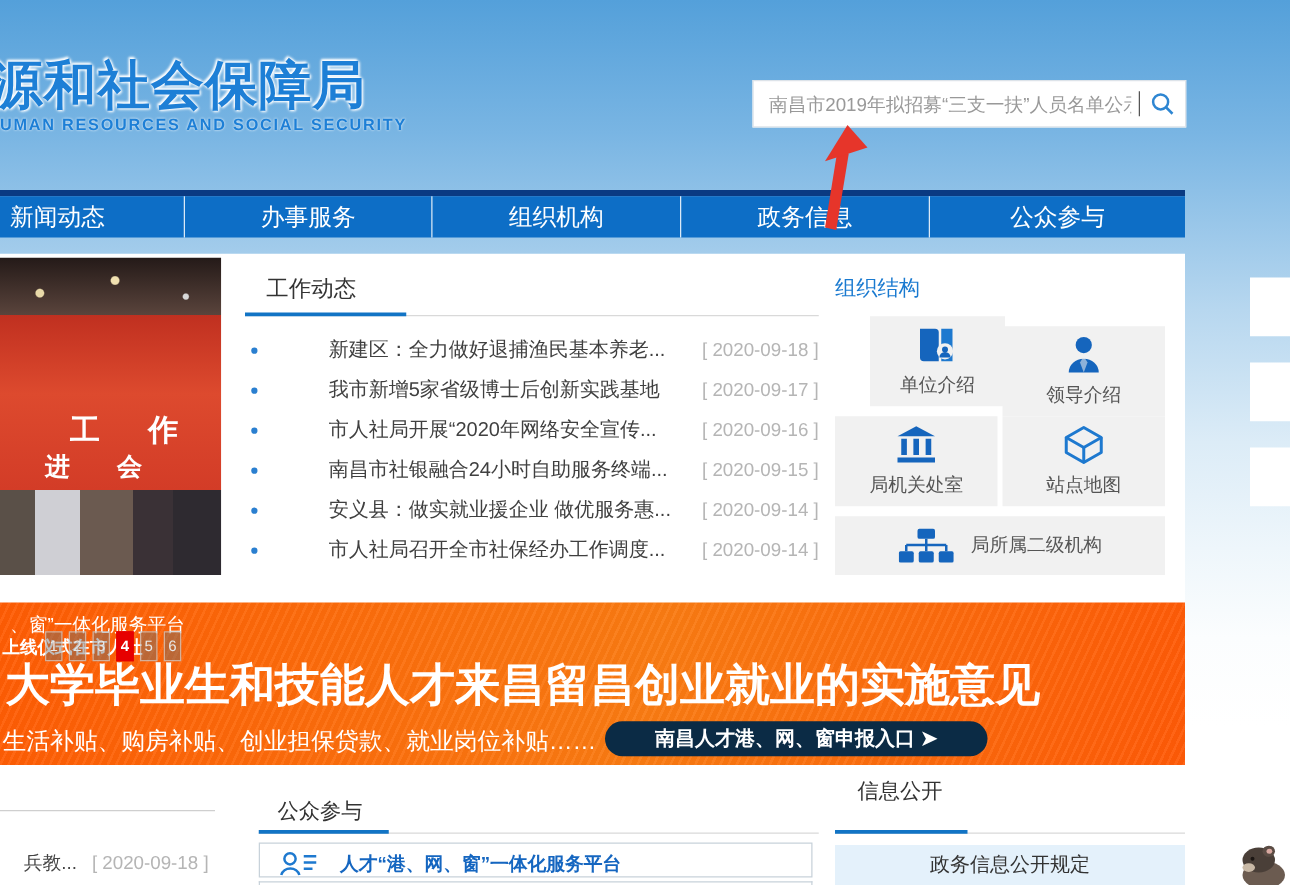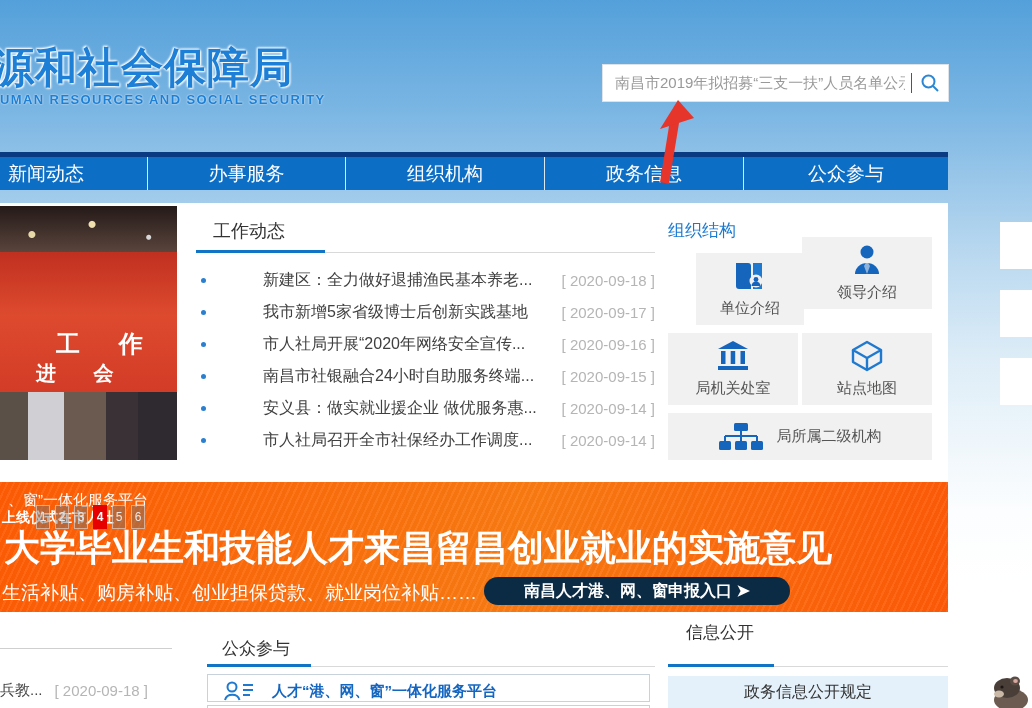--- a/index.html
+++ b/index.html
@@ -59,37 +59,37 @@
   .news-row { height:32px; display:flex; align-items:center; cursor:pointer; }
   .bullet { width:5px; height:5px; border-radius:50%; background:#2a7fd0; margin:0 9px 0 5px; flex:none; }
   .news-text { flex:1; font-size:16px; color:#404040; white-space:nowrap; overflow:hidden;margin-left:48px; }
   .news-date { font-size:15px; color:#b5b5b5; white-space:nowrap; }
   
   .org-title { position:absolute; left:668px; top:16px; font-size:17px; color:#1a7ad0; }
   .card { position:absolute; background:#f1f1f1; display:flex; flex-direction:column; align-items:center;
     justify-content:center; gap:7px; cursor:pointer; }
   .card .lbl { font-size:15px; color:#555; }
   .card.c1 { left:668px; top:50px; width:108px; height:72px;margin-left:28px; }
-  .card.c2 { left:802px; top:34px; width:130px; height:72px; }
+  .card.c2 { left:802px; top:58px; width:130px; height:72px; }
   .card.c3 { left:668px; top:130px; width:130px; height:72px; }
   .card.c4 { left:802px; top:130px; width:130px; height:72px; }
   .card.c5 { left:668px; top:210px; width:264px; height:47px; flex-direction:row; gap:14px; }
   
   .banner { position:absolute; left:0; top:482px; width:948px; height:130px; overflow:hidden;
     background:repeating-linear-gradient(115deg, rgba(255,255,255,0.06) 0 2px, rgba(0,0,0,0.02) 2px 6px),
                linear-gradient(100deg,#ff5c04,#fa7b12 55%,#ff5a07); }
   .banner-top { position:absolute; left:8px; top:9px; color:#fff; font-size:15px; white-space:nowrap; }
   .banner-headline { position:absolute; left:4px; top:42px; color:#fff; font-size:36px; font-weight:bold; white-space:nowrap; }
   .banner-sub { position:absolute; left:2px; top:98px; color:#fff; font-size:19px; white-space:nowrap; }
   .banner-btn { position:absolute; left:484px; top:95px; width:306px; height:28px; background:#0b2b45;
     border-radius:14px; color:#fff; font-size:16px; font-weight:bold; display:flex; align-items:center;
     justify-content:center; cursor:pointer; white-space:nowrap; }
   
   .bline-left { position:absolute; left:0; top:648px; width:172px; height:1px; background:#cfcfcf; }
-  .bleft-row { position:absolute; left:0; top:681px; width:172px; display:flex; align-items:center; cursor:pointer; }
+  .bleft-row { position:absolute; left:0; top:681px; width:172px; display:flex; align-items:center; cursor:pointer;padding-left:19px; }
   .bleft-title { font-size:15px; color:#444; }
   .bleft-date { font-size:15px; color:#b5b5b5; margin-left:12px; }
   .apps-title { position:absolute; left:222px; top:637px; font-size:17px; color:#333; }
   .apps-blue { left:207px; top:664px; width:104px; }
   .apps-gray { left:207px; top:666px; width:448px; }
   .app-box { position:absolute; left:207px; top:674px; width:443px; height:28px; border:1px solid #c8d2da;
     display:flex; align-items:flex-end; cursor:pointer; background:#fff; }
   .app-label { font-size:15px; font-weight:bold; color:#1566c0; margin-left:18px; white-space:nowrap; }
   .app-box2 { position:absolute; left:207px; top:705px; width:443px; height:3px; border:1px solid #c8d2da; border-bottom:none; background:#fff; }
   .info-title { position:absolute; left:686px; top:621px; font-size:17px; color:#333; }

